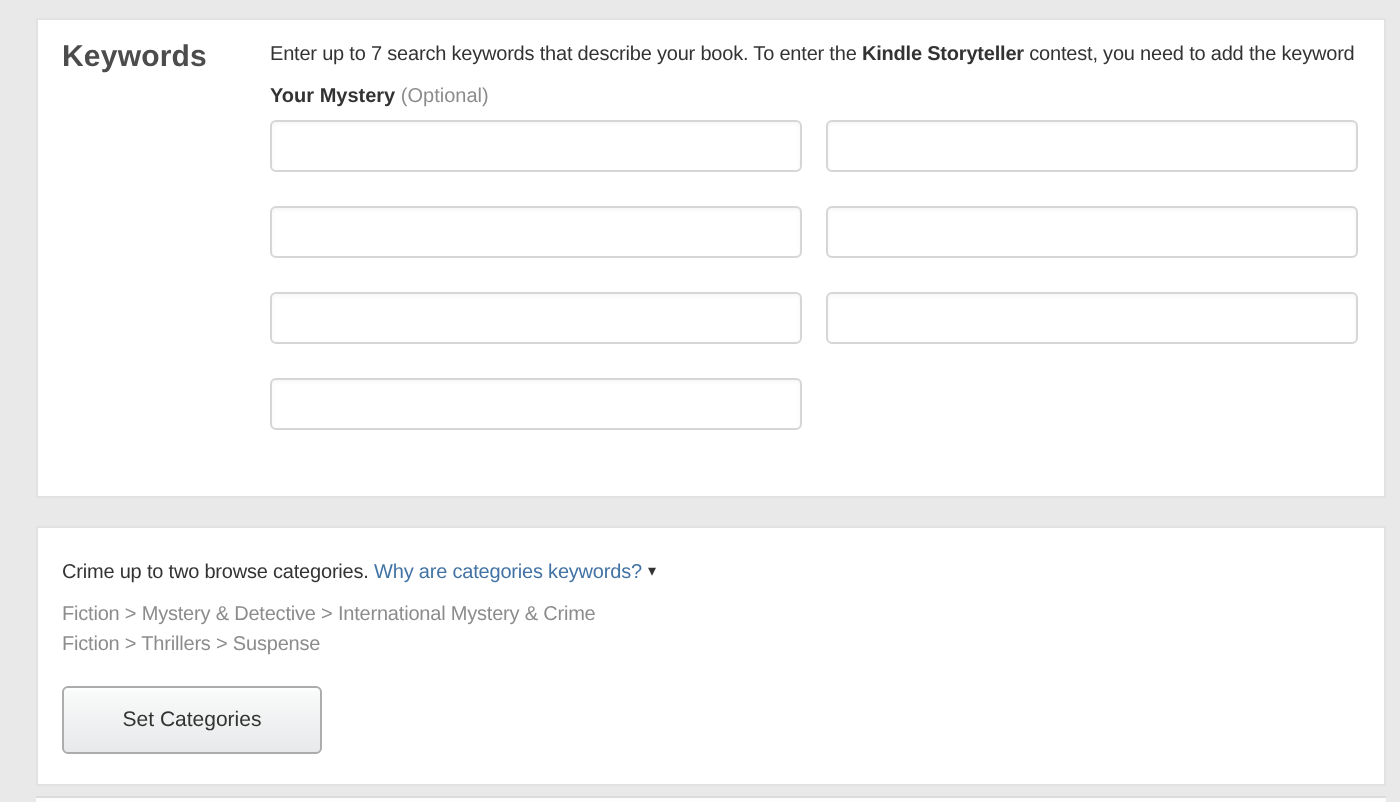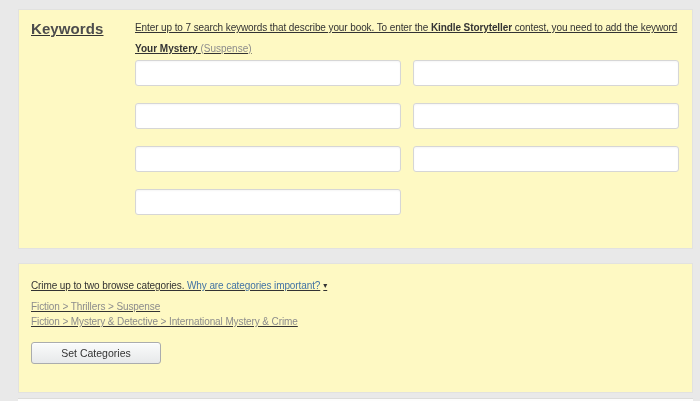--- a/index.html
+++ b/index.html
@@ -6,25 +6,24 @@
   html, body { width: 700px; height: 401px; }
   body {
     background: #e9e9e9;
     font-family: "Liberation Sans", "DejaVu Sans", sans-serif;
     color: #333333;
     overflow: hidden;
   }
   .page { padding: 9px 7px 0 18px; }
   .card {
     width: 675px;
-    background: #fef9c3;
+    background: #ffffff;
     border: 1px solid #e2e2e0;
     display: flex;
     padding: 10px 13px 0 12px;
-    text-decoration: underline;
   }
   .card.keywords-card { height: 240px; }
   .card.categories-card { height: 130px; margin-top: 14px; }
   .title-col { width: 104px; flex: none; }
   .section-title {
     font-size: 15px;
     font-weight: bold;
     color: #4c4c4c;
     line-height: 18px;
     letter-spacing: 0.1px;
@@ -74,21 +73,21 @@
   .cat-path {
     font-size: 10px;
     line-height: 15px;
     color: #8c8c8c;
     letter-spacing: -0.1px;
   }
   .set-categories-btn {
     margin-top: 13px;
     display: inline-block;
     min-width: 130px;
-    height: 22px;
+    height: 34px;
     font-family: "Liberation Sans", "DejaVu Sans", sans-serif;
     font-size: 10.5px;
     color: #333333;
     text-align: center;
     background: linear-gradient(180deg, #fafbfb 0%, #e7e9ea 100%);
     border: 1px solid #aaacae;
     border-radius: 3px;
     box-shadow: inset 0 1px 0 rgba(255,255,255,0.7);
     cursor: pointer;
   }
@@ -109,42 +108,42 @@
     <div class="title-col">
       <h2 class="section-title">Keywords</h2>
     </div>
     <div class="content-col">
       <div class="desc">
         <div class="line"><span>Enter up to 7 search keywords that describe your book. To enter the </span><b>Kindle Storyteller</b><span> contest, you need to add the keyword</span></div>
       </div>
 
       <div class="your-keywords">
         <b>Your Mystery</b>
-        <span class="optional">(Suspense)</span>
+        <span class="optional">(Optional)</span>
       </div>
 
       <div class="keywords-grid">
         <input type="text" class="keyword-input" value="" style="">
         <input type="text" class="keyword-input" value="" style="">
         <input type="text" class="keyword-input" value="" style="">
         <input type="text" class="keyword-input" value="" style="">
         <input type="text" class="keyword-input" value="" style="">
         <input type="text" class="keyword-input" value="" style="">
         <input type="text" class="keyword-input" value="" style="">
       </div>
     </div>
   </section>
 
   <section class="card categories-card">
     <div class="content-col">
-      <div class="desc cat-desc"><span>Crime up to two browse categories. </span><a class="link">Why are categories important?</a><span class="dropdown-arrow">▾</span></div>
+      <div class="desc cat-desc"><span>Crime up to two browse categories. </span><a class="link">Why are categories keywords?</a><span class="dropdown-arrow">▾</span></div>
 
       <div class="cat-paths">
+        <div class="cat-path">Fiction &gt; Mystery &amp; Detective &gt; International Mystery &amp; Crime</div>
         <div class="cat-path">Fiction &gt; Thrillers &gt; Suspense</div>
-        <div class="cat-path">Fiction &gt; Mystery &amp; Detective &gt; International Mystery &amp; Crime</div>
       </div>
 
       <button class="set-categories-btn">Set Categories</button>
     </div>
   </section>
 
   <div class="next-card-peek"></div>
 </div>
 
 </body></html>

